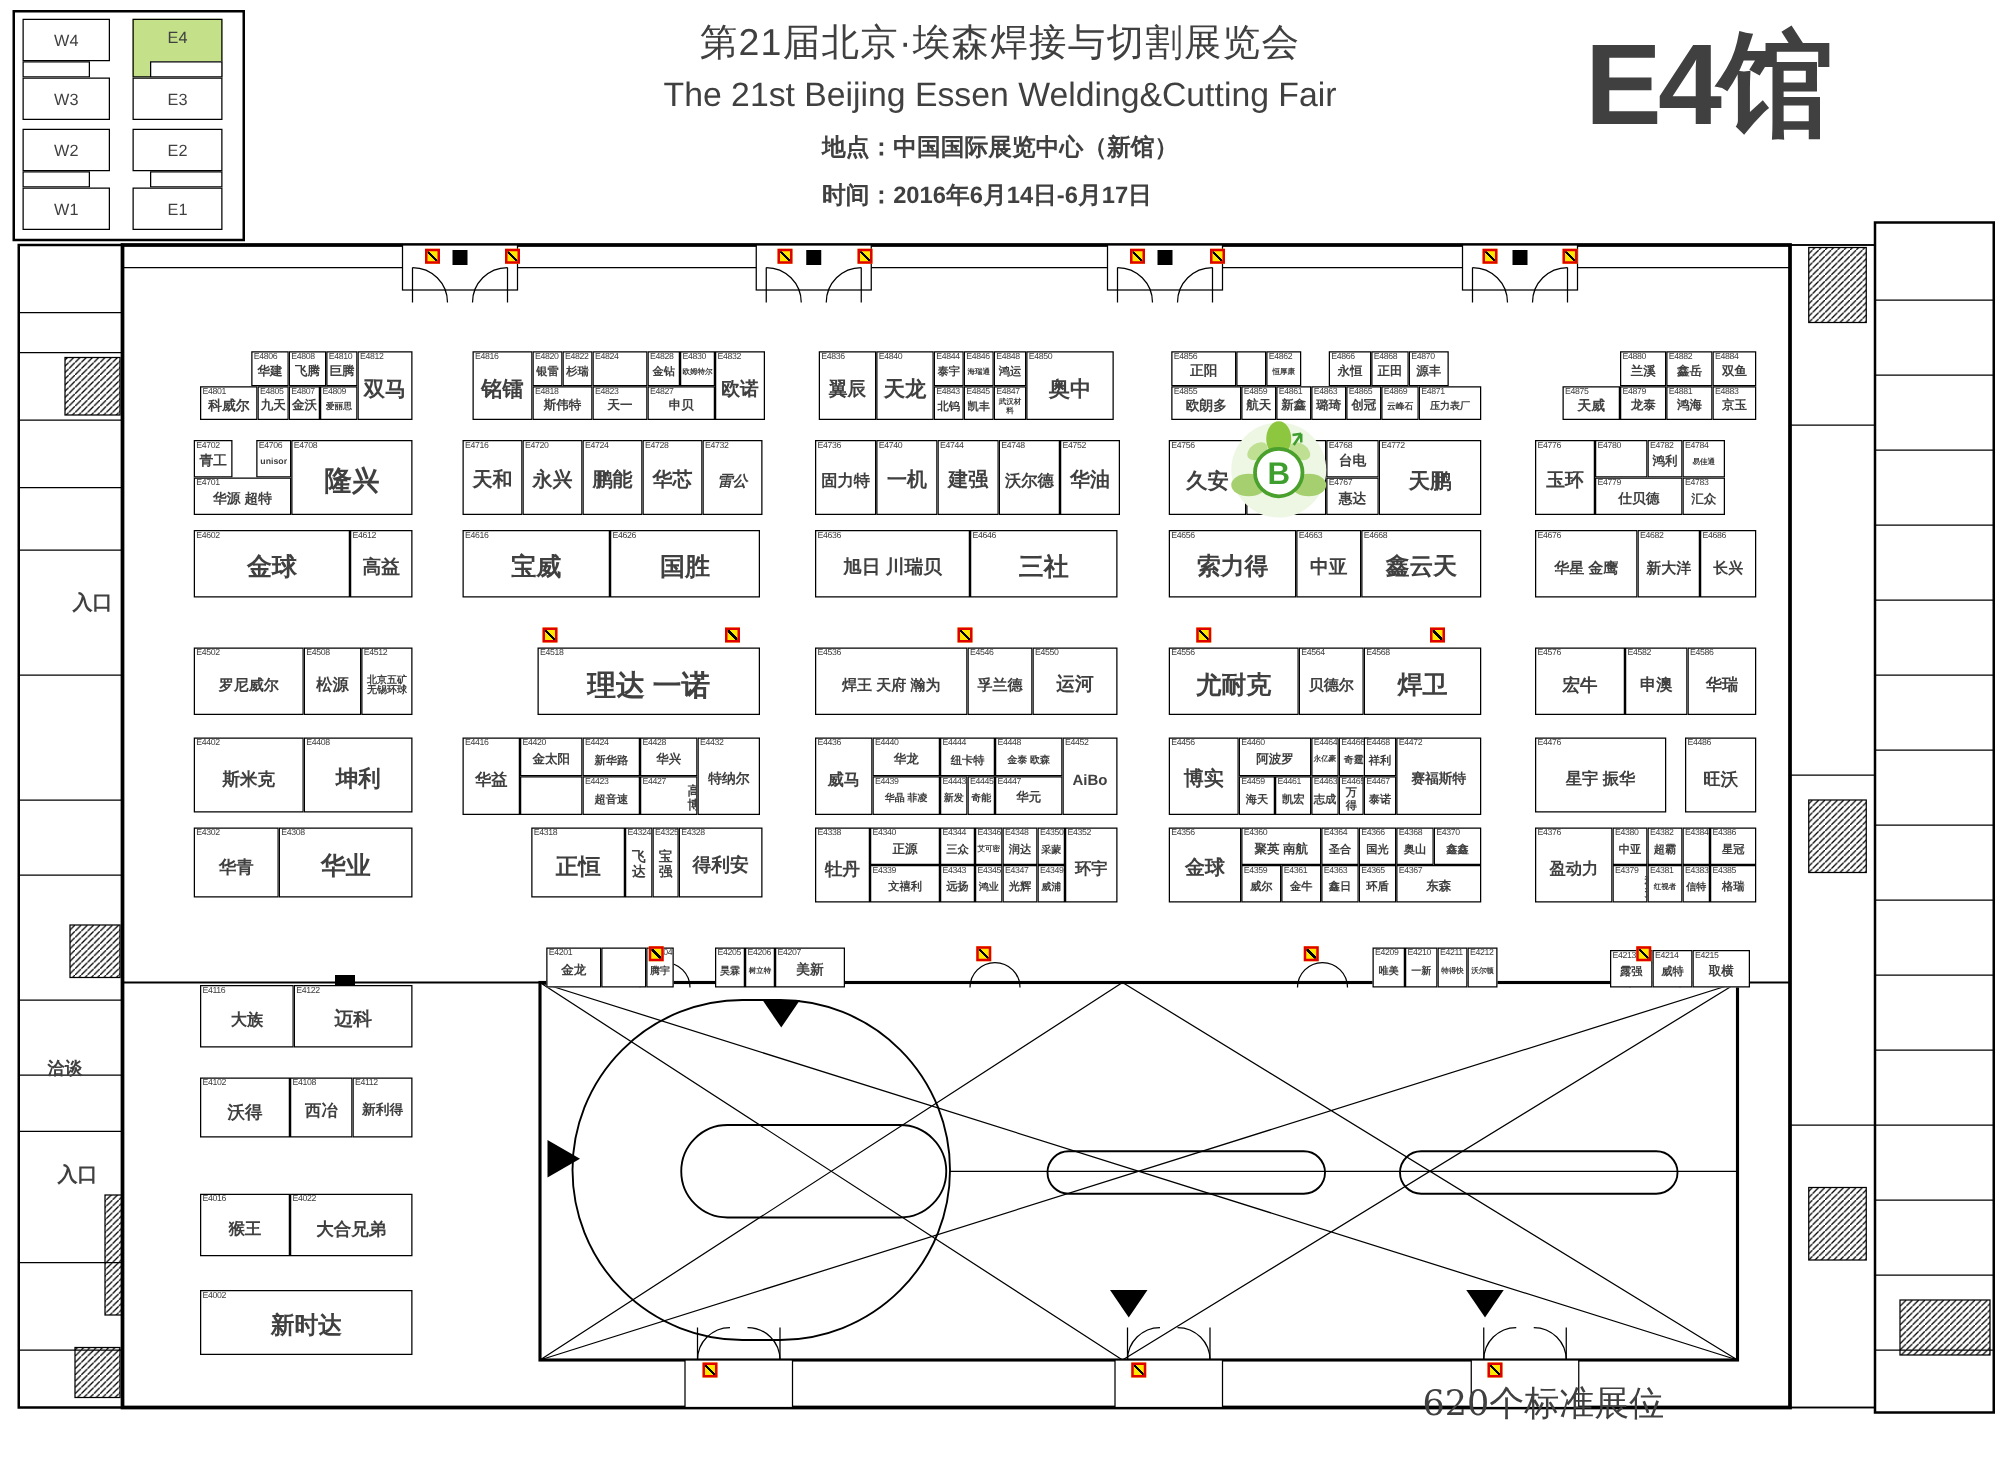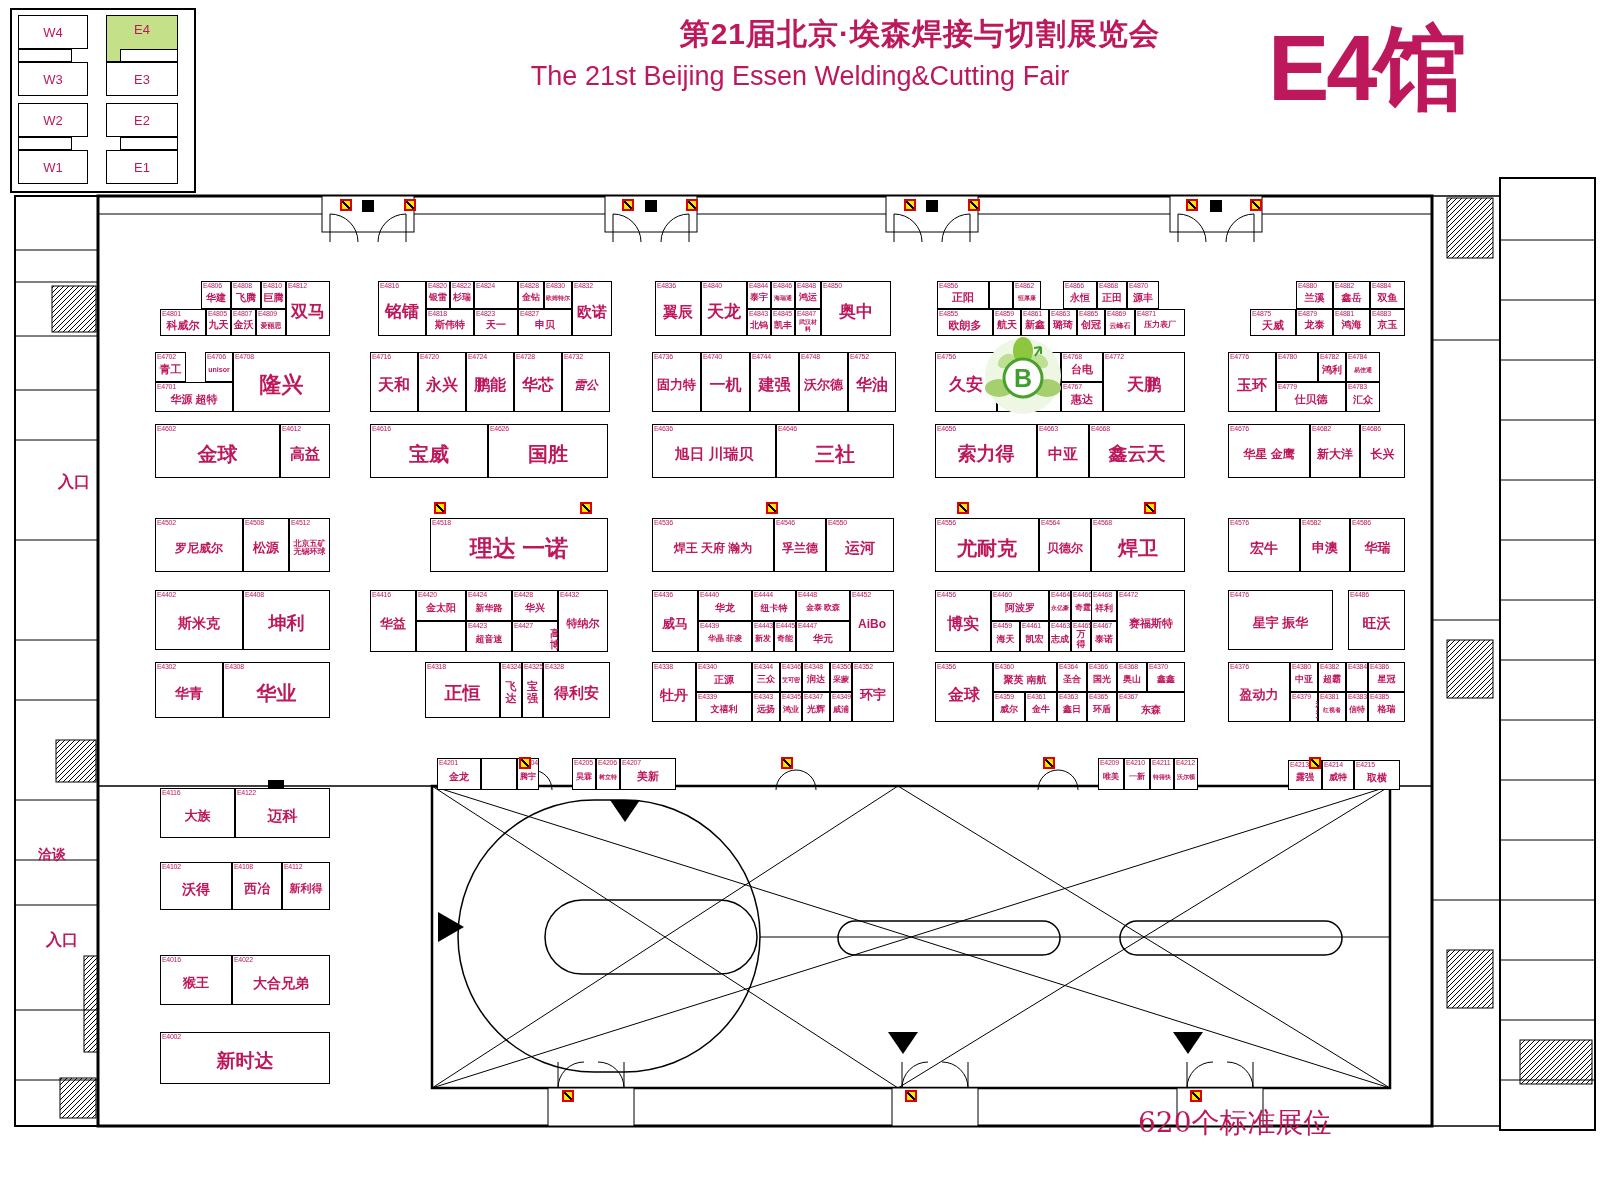--- a/index.html
+++ b/index.html
@@ -1,21 +1,21 @@
 <!DOCTYPE html>
 <html><head>
 <meta charset="utf-8">
 <style>
   html,body{margin:0;padding:0;background:#fff;}
-  #stage{position:relative;width:1600px;height:1179px;background:#fff;color:#be185d;
+  #stage{position:relative;width:1600px;height:1179px;background:#fff;color:#404040;
          font-family:"Liberation Sans","DejaVu Sans",sans-serif;overflow:hidden;}
   svg{position:absolute;left:0;top:0;}
   
   .header{position:absolute;left:440px;top:14px;width:720px;text-align:center;z-index:5;}
-  .title-cn{font-size:30px;font-weight:bold;margin:0;letter-spacing:1px;text-align:right;}
+  .title-cn{font-size:30px;font-weight:normal;margin:0;letter-spacing:1px;}
   .title-en{font-size:27px;font-weight:normal;margin:6px 0 8px 0;}
   .meta{display:inline-block;text-align:left;font-size:19px;font-weight:bold;line-height:2.0;}
   .hall-big{position:absolute;left:1268px;top:22px;font-size:92px;font-weight:bold;
             letter-spacing:-3px;z-index:5;line-height:1.0;}
   
   .mini{position:absolute;left:10px;top:8px;width:182px;height:181px;border:2.5px solid #000;
         background:#fff;z-index:6;}
   .mcell{position:absolute;border:1.5px solid #000;background:#fff;display:flex;
          align-items:center;justify-content:center;font-size:13px;box-sizing:border-box;}
   .mnotch{position:absolute;border:1.5px solid #000;background:#fff;box-sizing:border-box;z-index:2;}
@@ -113,20 +113,24 @@
     <div class="mcell" style="left:94px;top:140px;width:72px;height:34px">E1</div>
     <div class="mnotch" style="left:6px;top:39px;width:54px;height:13px"></div>
     <div class="mnotch" style="left:108px;top:39px;width:58px;height:13px"></div>
     <div class="mnotch" style="left:6px;top:127px;width:54px;height:13px"></div>
     <div class="mnotch" style="left:108px;top:127px;width:58px;height:13px"></div>
   </div>
 
   <div class="header">
     <div class="title-cn">第21届北京·埃森焊接与切割展览会</div>
     <div class="title-en">The 21st Beijing Essen Welding&amp;Cutting Fair</div>
+    <span class="meta">
+      <span style="display:block">地点：中国国际展览中心（新馆）</span>
+      <span style="display:block">时间：2016年6月14日-6月17日</span>
+    </span>
   </div>
   <div class="hall-big">E4馆</div>
 
   <div>
       <div class="booth" style="left: 201px; top: 281px; width: 30px; height: 28px;">
         <span class="bid">E4806</span>
         <span class="bname" style="font-size: 10px;">华建</span>
       </div>
       <div class="booth" style="left: 231px; top: 281px; width: 30px; height: 28px;">
         <span class="bid">E4808</span>

